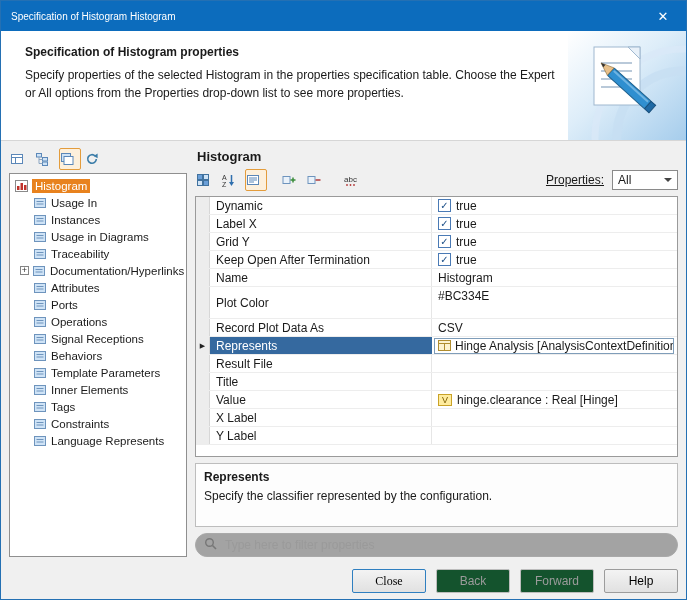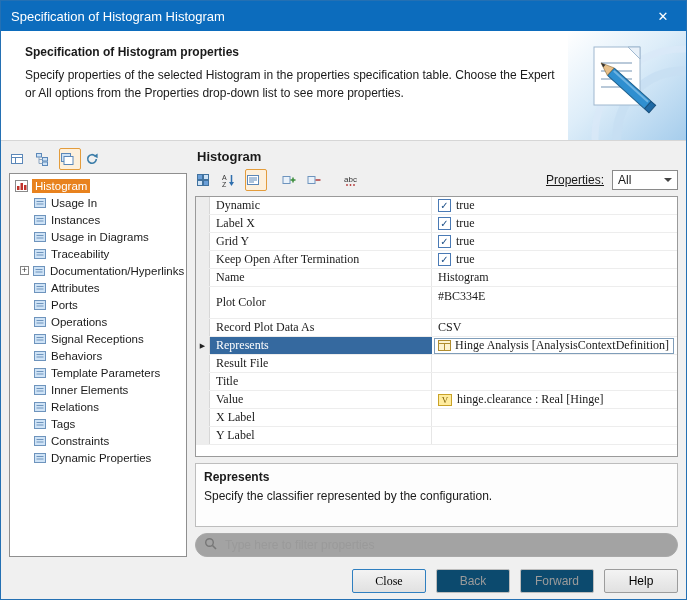--- a/index.html
+++ b/index.html
@@ -16,21 +16,21 @@
     background: #f0f0f0;
     border: 1px solid #2470b3;
   }
 
   
   .titlebar {
     flex: 0 0 30px; height: 30px;
     background: #0c6cbd; color: #fff;
     display: flex; align-items: center;
   }
-  .titlebar-title { padding-left: 10px; font-size: 13px; }
+  .titlebar-title { padding-left: 10px; font-size: 10px; }
   .close-btn {
     margin-left: auto; width: 46px; height: 100%;
     display: flex; align-items: center; justify-content: center;
     font-size: 13px; cursor: pointer;
   }
 
   
   .header {
     flex: 0 0 110px; height: 110px; background: #fff;
     position: relative; border-bottom: 1px solid #d6d6d6;
@@ -74,21 +74,21 @@
     display: flex; align-items: center; padding-left: 5px; position: relative; cursor: pointer;
   }
   .combo-chevron {
     position: absolute; right: 5px; width: 0; height: 0;
     border-left: 4px solid transparent; border-right: 4px solid transparent;
     border-top: 4px solid #444;
   }
 
   
   .prop-table { flex: 1; min-height: 0; margin-top: 3px; background: #fff; border: 1px solid #9a9a9a; overflow: hidden; }
-  .prow { display: flex; height: 18px; border-bottom: 1px solid #ededed; font-family: Liberation Serif, serif; }
+  .prow { display: flex; height: 18px; border-bottom: 1px solid #ededed; }
   .prow.tall { height: 32px; }
   .pmark {
     flex: 0 0 14px; background: #ededed; border-right: 1px solid #d7d7d7;
     display: flex; align-items: center; justify-content: center;
   }
   .marker-arrow { font-size: 7px; color: #222; }
   .plabel {
     flex: 0 0 222px; display: flex; align-items: center; padding-left: 6px;
     border-right: 1px solid #e6e6e6; white-space: nowrap; overflow: hidden;
   }
@@ -125,21 +125,21 @@
   .filter input::placeholder { color: #9a9a9a; }
 
   
   .footer { flex: 0 0 36px; display: flex; align-items: center; justify-content: flex-end; gap: 10px; padding: 0 8px; }
   .btn {
     width: 74px; height: 24px; font: inherit;
     background: linear-gradient(#f3f3f3, #e1e1e1);
     border: 1px solid #9c9c9c; border-radius: 2px; cursor: pointer;
   }
   .btn.default { border-color: #2f7fc0; font-family: Liberation Serif, serif; }
-  .btn:disabled { color: #9b9b9b; border-color: #bdbdbd; background: #0c4a6e; cursor: default; }
+  .btn:disabled { color: #9b9b9b; border-color: #bdbdbd; background: #14532d; cursor: default; }
 </style>
 </head>
 <body>
 
 <div class="window">
 
   <div class="titlebar">
     <span class="titlebar-title">Specification of Histogram Histogram</span>
     <span class="close-btn">
         <i>✕</i>
@@ -318,45 +318,37 @@
                 <line x1="2.5" y1="7" x2="9.5" y2="7" stroke="#6e94bd"></line>
               </svg></span>
           <span class="tree-label">Inner Elements</span>
         </div>
         <div class="tree-row">
           <span class="tree-icon"><svg width="13" height="12">
                 <rect x="0.5" y="1.5" width="11" height="9" fill="#cfe3f6" stroke="#6e94bd"></rect>
                 <line x1="2.5" y1="4.5" x2="9.5" y2="4.5" stroke="#6e94bd"></line>
                 <line x1="2.5" y1="7" x2="9.5" y2="7" stroke="#6e94bd"></line>
               </svg></span>
-          <span class="tree-label">Relations</span>
-        </div>
-        <div class="tree-row">
-          <span class="tree-icon"><svg width="13" height="12">
-                <rect x="0.5" y="1.5" width="11" height="9" fill="#cfe3f6" stroke="#6e94bd"></rect>
-                <line x1="2.5" y1="4.5" x2="9.5" y2="4.5" stroke="#6e94bd"></line>
-                <line x1="2.5" y1="7" x2="9.5" y2="7" stroke="#6e94bd"></line>
-              </svg></span>
           <span class="tree-label">Tags</span>
         </div>
         <div class="tree-row">
           <span class="tree-icon"><svg width="13" height="12">
                 <rect x="0.5" y="1.5" width="11" height="9" fill="#cfe3f6" stroke="#6e94bd"></rect>
                 <line x1="2.5" y1="4.5" x2="9.5" y2="4.5" stroke="#6e94bd"></line>
                 <line x1="2.5" y1="7" x2="9.5" y2="7" stroke="#6e94bd"></line>
               </svg></span>
           <span class="tree-label">Constraints</span>
         </div>
         <div class="tree-row">
           <span class="tree-icon"><svg width="13" height="12">
                 <rect x="0.5" y="1.5" width="11" height="9" fill="#cfe3f6" stroke="#6e94bd"></rect>
                 <line x1="2.5" y1="4.5" x2="9.5" y2="4.5" stroke="#6e94bd"></line>
                 <line x1="2.5" y1="7" x2="9.5" y2="7" stroke="#6e94bd"></line>
               </svg></span>
-          <span class="tree-label">Dynamic Properties</span>
+          <span class="tree-label">Language Represents</span>
         </div>
       </div>
     </div>
 
     <div class="right">
       <div class="right-heading">Histogram</div>
 
       <div class="right-toolbar">
         <span class="tbtn">
           <svg width="14" height="14" viewBox="0 0 14 14">

